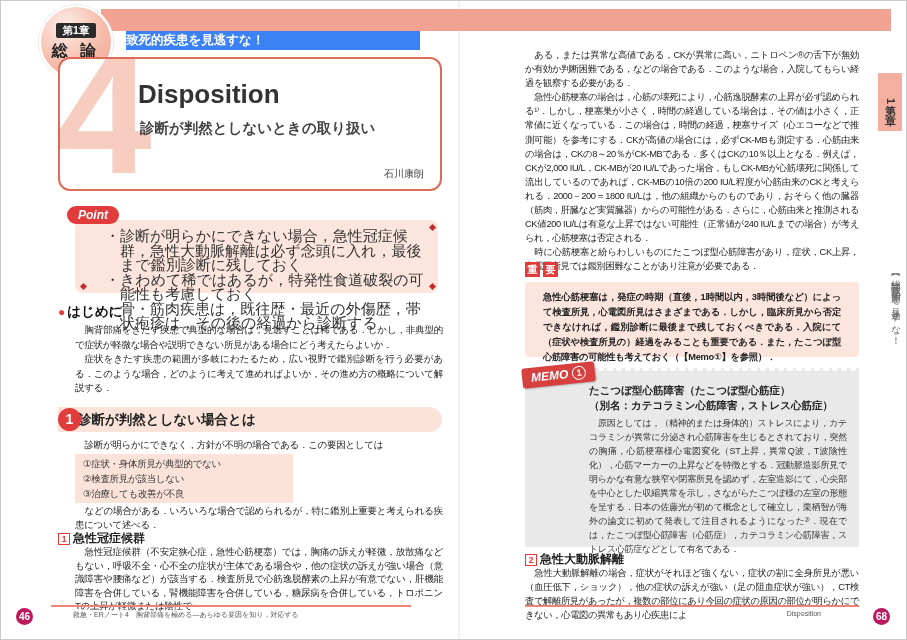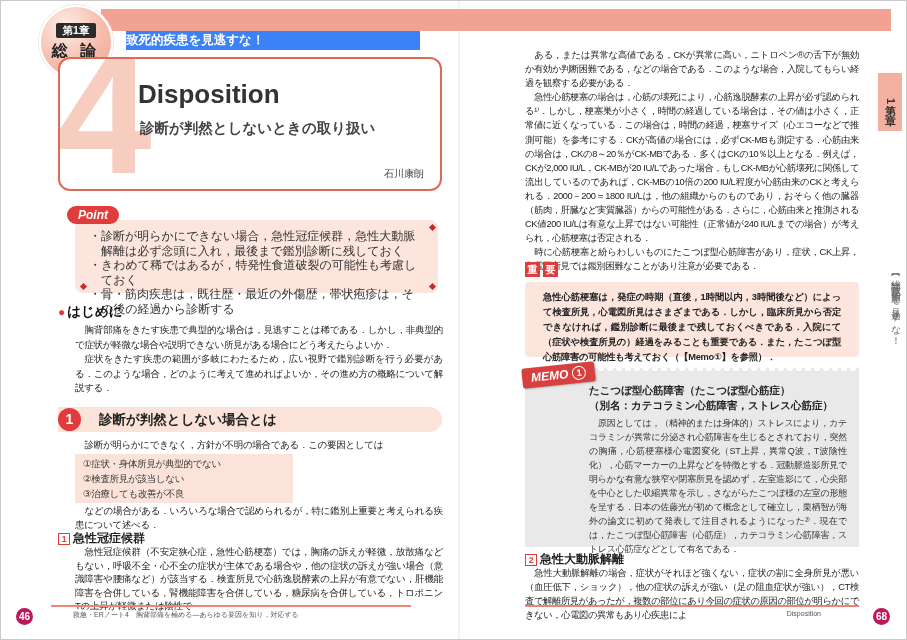--- a/index.html
+++ b/index.html
@@ -36,36 +36,36 @@
            color:#f7cdc0;}
   .doc-title{position:absolute;left:78px;top:20px;font-size:26px;font-weight:bold;color:#333;}
   .doc-subtitle{position:absolute;left:80px;top:60px;font-size:14.5px;font-weight:bold;color:#444;}
   .doc-author{position:absolute;right:16px;bottom:8px;font-size:10px;color:#444;}
 
   .point-pill{position:absolute;left:66px;top:205px;height:18px;background:#e23b3b;border-radius:10px;
               color:#fff;font-weight:bold;font-style:italic;font-size:12px;line-height:18px;
               padding:0 11px;z-index:2;}
   .point-box{position:absolute;left:74px;top:219px;width:363px;height:73px;background:#fce5dd;
              border-radius:8px;padding:9px 12px 6px 14px;}
-  .point-box .item{font-size:12px;line-height:14.5px;color:#333;padding-left:1em;text-indent:-1em;}
+  .point-box .item{font-size:15px;line-height:14.5px;color:#333;padding-left:1em;text-indent:-1em;margin-left:16px;}
   .diamond{position:absolute;width:5px;height:5px;background:#c42b2b;transform:rotate(45deg);}
 
   .h-intro{position:absolute;left:57px;top:302px;font-size:13.5px;font-weight:bold;color:#111;}
   .h-intro .dot{color:#e23b3b;font-size:12px;margin-right:2px;}
   .flow{position:absolute;text-align:justify;color:#222;}
   .flow p{margin:0;text-indent:1em;}
   .body-l{font-size:9.5px;line-height:14.5px;letter-spacing:-0.3px;}
   .body-r{font-size:9.3px;line-height:14.1px;letter-spacing:-0.4px;}
 
   .sec-bar{position:absolute;left:57px;top:406px;width:384px;height:25px;background:#fbe3da;
            border-radius:0 13px 13px 0;}
   .sec-bar .num{position:absolute;left:0;top:1px;width:23px;height:23px;background:#e23b3b;
                 border-radius:50%;color:#fff;font-weight:bold;font-size:14px;text-align:center;
                 line-height:23px;}
-  .sec-bar .txt{margin-left:41px;font-size:13.5px;font-weight:bold;color:#222;line-height:25px;}
+  .sec-bar .txt{margin-left:20px;font-size:13.5px;font-weight:bold;color:#222;line-height:25px;}
 
   .hl-list{width:218px;background:#fbe3da;padding:2px 8px;margin:1px 0;}
   .hl-list div{font-size:9.5px;line-height:15px;color:#333;}
 
   .subhead{position:absolute;font-weight:bold;font-size:12px;color:#222;display:flex;align-items:center;gap:3px;}
   .subhead .sq{display:inline-block;width:12px;height:12px;border:1.5px solid #e23b3b;color:#e23b3b;
                font-size:8.5px;font-weight:bold;text-align:center;line-height:11px;}
 
   .foot-line{position:absolute;top:604px;height:2px;background:#ec8576;}
   .page-circ{position:absolute;width:17px;height:17px;border-radius:50%;background:#be185d;color:#fff;

